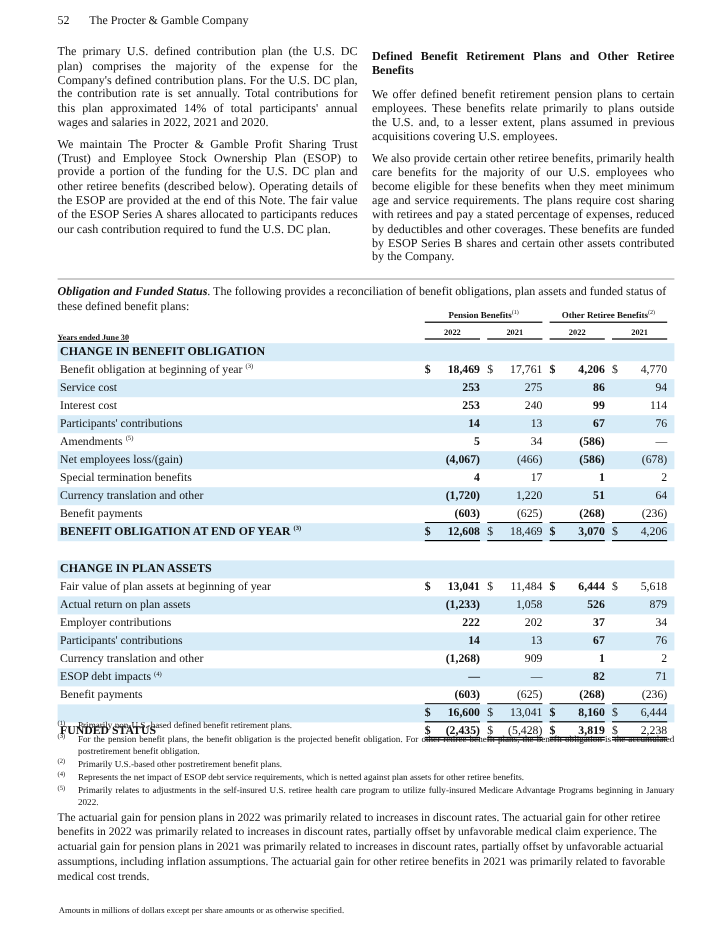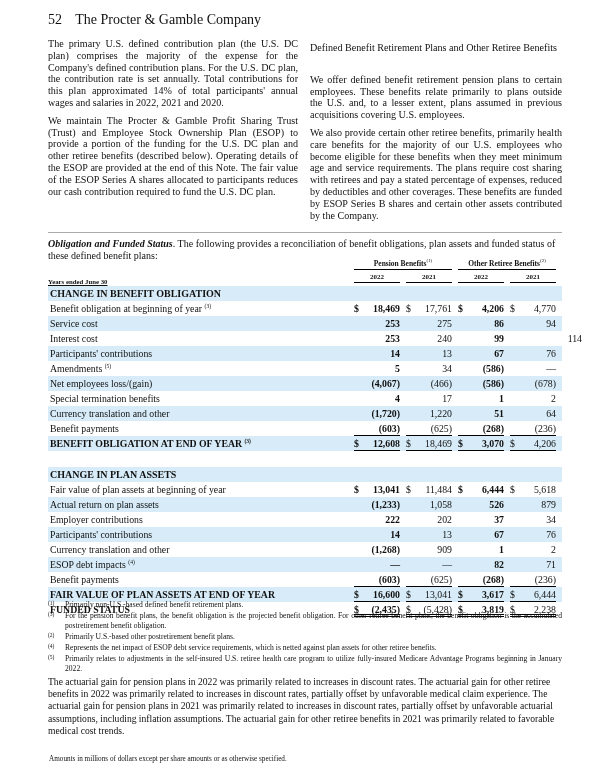--- a/index.html
+++ b/index.html
@@ -1,26 +1,26 @@
 <!DOCTYPE html>
 <html><head>
 <meta charset="utf-8">
 <style>
   * { box-sizing: border-box; margin: 0; padding: 0; }
   html, body { width: 600px; height: 776px; background: #ffffff; }
   body { font-family: "Liberation Serif", "DejaVu Serif", serif; color: #111; position: relative; overflow: hidden; }
 
-  .header { position: absolute; top: 12px; left: 48px; font-size: 14px; }
+  .header { position: absolute; top: 12px; left: 48px; font-size: 10px; }
   .header .pnum { display: inline-block; width: 24px; }
 
   .col { position: absolute; top: 38px; width: 250px; font-size: 10.1px; line-height: 11.8px; text-align: justify; }
   .col-left { left: 48px; }
   .col-right { left: 310px; top: 42px; width: 252px; }
   .col p { margin-bottom: 6px; }
-  .col h3 { font-size: 10.1px; font-weight: normal; line-height: 11.8px; margin-bottom: 20px; }
+  .col h3 { font-size: 10.1px; font-weight: bold; line-height: 11.8px; margin-bottom: 8px; }
 
   .divider { position: absolute; top: 232px; left: 48px; width: 514px; height: 1px; background: #aaa; }
 
   .intro { position: absolute; top: 238px; left: 48px; width: 514px; font-size: 10px; line-height: 12px; }
   .intro b { font-style: italic; }
 
   .tbl { position: absolute; left: 48px; top: 258px; width: 514px; font-size: 9.8px; }
   .grp-row { position: relative; height: 15px; }
   .grp { position: absolute; top: 0; text-align: center; font-size: 7.5px; font-weight: bold; border-bottom: 1px solid #000; padding-bottom: 1px; }
   .grp sup { font-size: 5px; font-weight: normal; }
@@ -132,21 +132,21 @@
         <span class="lbl"><span>Interest cost</span></span>
         <div class="cell bold" style="left: 306px; width: 46px;">
           <span class="val">253</span>
         </div>
         <div class="cell" style="left: 358px; width: 46px;">
           <span class="val">240</span>
         </div>
         <div class="cell bold" style="left: 410px; width: 46px;">
           <span class="val">99</span>
         </div>
-        <div class="cell" style="left: 488px; width: 46px; text-align: center;">
+        <div class="cell" style="left: 462px; width: 46px; text-align: center;">
           <span class="val">114</span>
         </div>
       </div>
       <div class="row band">
         <span class="lbl"><span>Participants' contributions</span></span>
         <div class="cell bold" style="left: 306px; width: 46px;">
           <span class="val">14</span>
         </div>
         <div class="cell" style="left: 358px; width: 46px;">
           <span class="val">13</span>
@@ -359,32 +359,31 @@
           <span class="val">(625)</span>
         </div>
         <div class="cell bold under1" style="left: 410px; width: 46px;">
           <span class="val">(268)</span>
         </div>
         <div class="cell under1" style="left: 462px; width: 46px;">
           <span class="val">(236)</span>
         </div>
       </div>
       <div class="row band total">
-        <span class="lbl"><span>FAIR VALUE OF PLAN ASSETS AT END OF YEAR</span></span>
         <div class="cell bold under1" style="left: 306px; width: 46px;">
           <span class="cur">$</span>
           <span class="val">16,600</span>
         </div>
         <div class="cell under1" style="left: 358px; width: 46px;">
           <span class="cur">$</span>
           <span class="val">13,041</span>
         </div>
         <div class="cell bold under1" style="left: 410px; width: 46px;">
           <span class="cur">$</span>
-          <span class="val">3,617</span>
+          <span class="val">8,160</span>
         </div>
         <div class="cell under1" style="left: 462px; width: 46px;">
           <span class="cur">$</span>
           <span class="val">6,444</span>
         </div>
       </div>
       <div class="row total">
         <span class="lbl"><span>FUNDED STATUS</span></span>
         <div class="cell bold under2" style="left: 306px; width: 46px;">
           <span class="cur">$</span>

